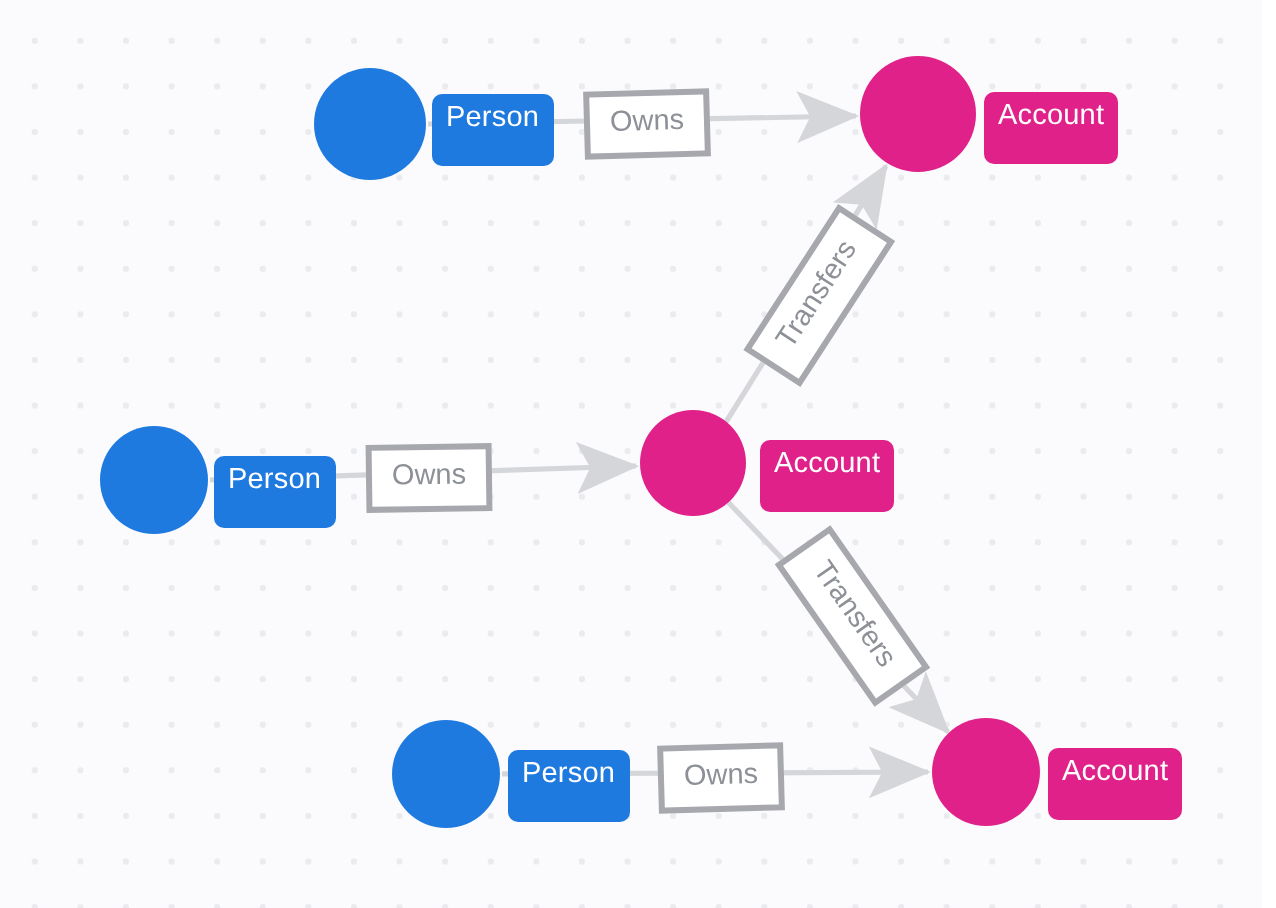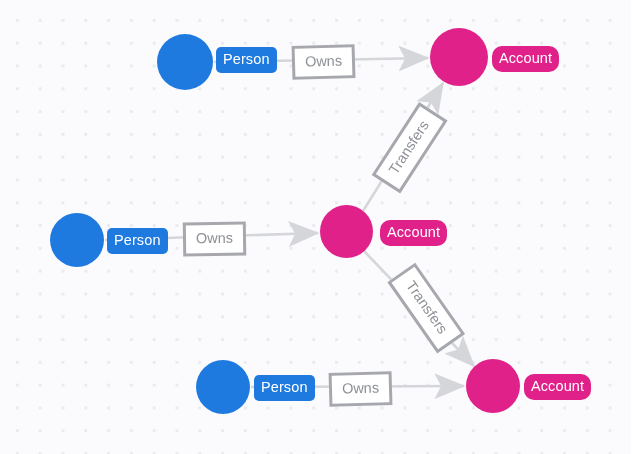--- a/index.html
+++ b/index.html
@@ -50,27 +50,27 @@
     border-radius: 50%;
   }
   .node.person { background: #1f7ae0; }
   .node.account { background: #e0218a; }
 
   .badge {
     position: absolute;
     color: #ffffff;
     font-size: 14.5px;
     line-height: 1;
-    padding: 5px 7px 6px 7px;
+    padding: 5px 7px 16px 7px;
     border-radius: 5px;
     white-space: nowrap;
     letter-spacing: 0.1px;
   }
   .badge.person { background: #1f7ae0; }
-  .badge.account { background: #e0218a; border-radius: 10px; }
+  .badge.account { background: #e0218a; }
 
   .edge-label {
     position: absolute;
     background: #ffffff;
     border: 3px solid #a6a8ae;
     color: #8d9096;
     font-size: 14.5px;
     line-height: 1;
     padding: 6px 10px 7px 10px;
     white-space: nowrap;

